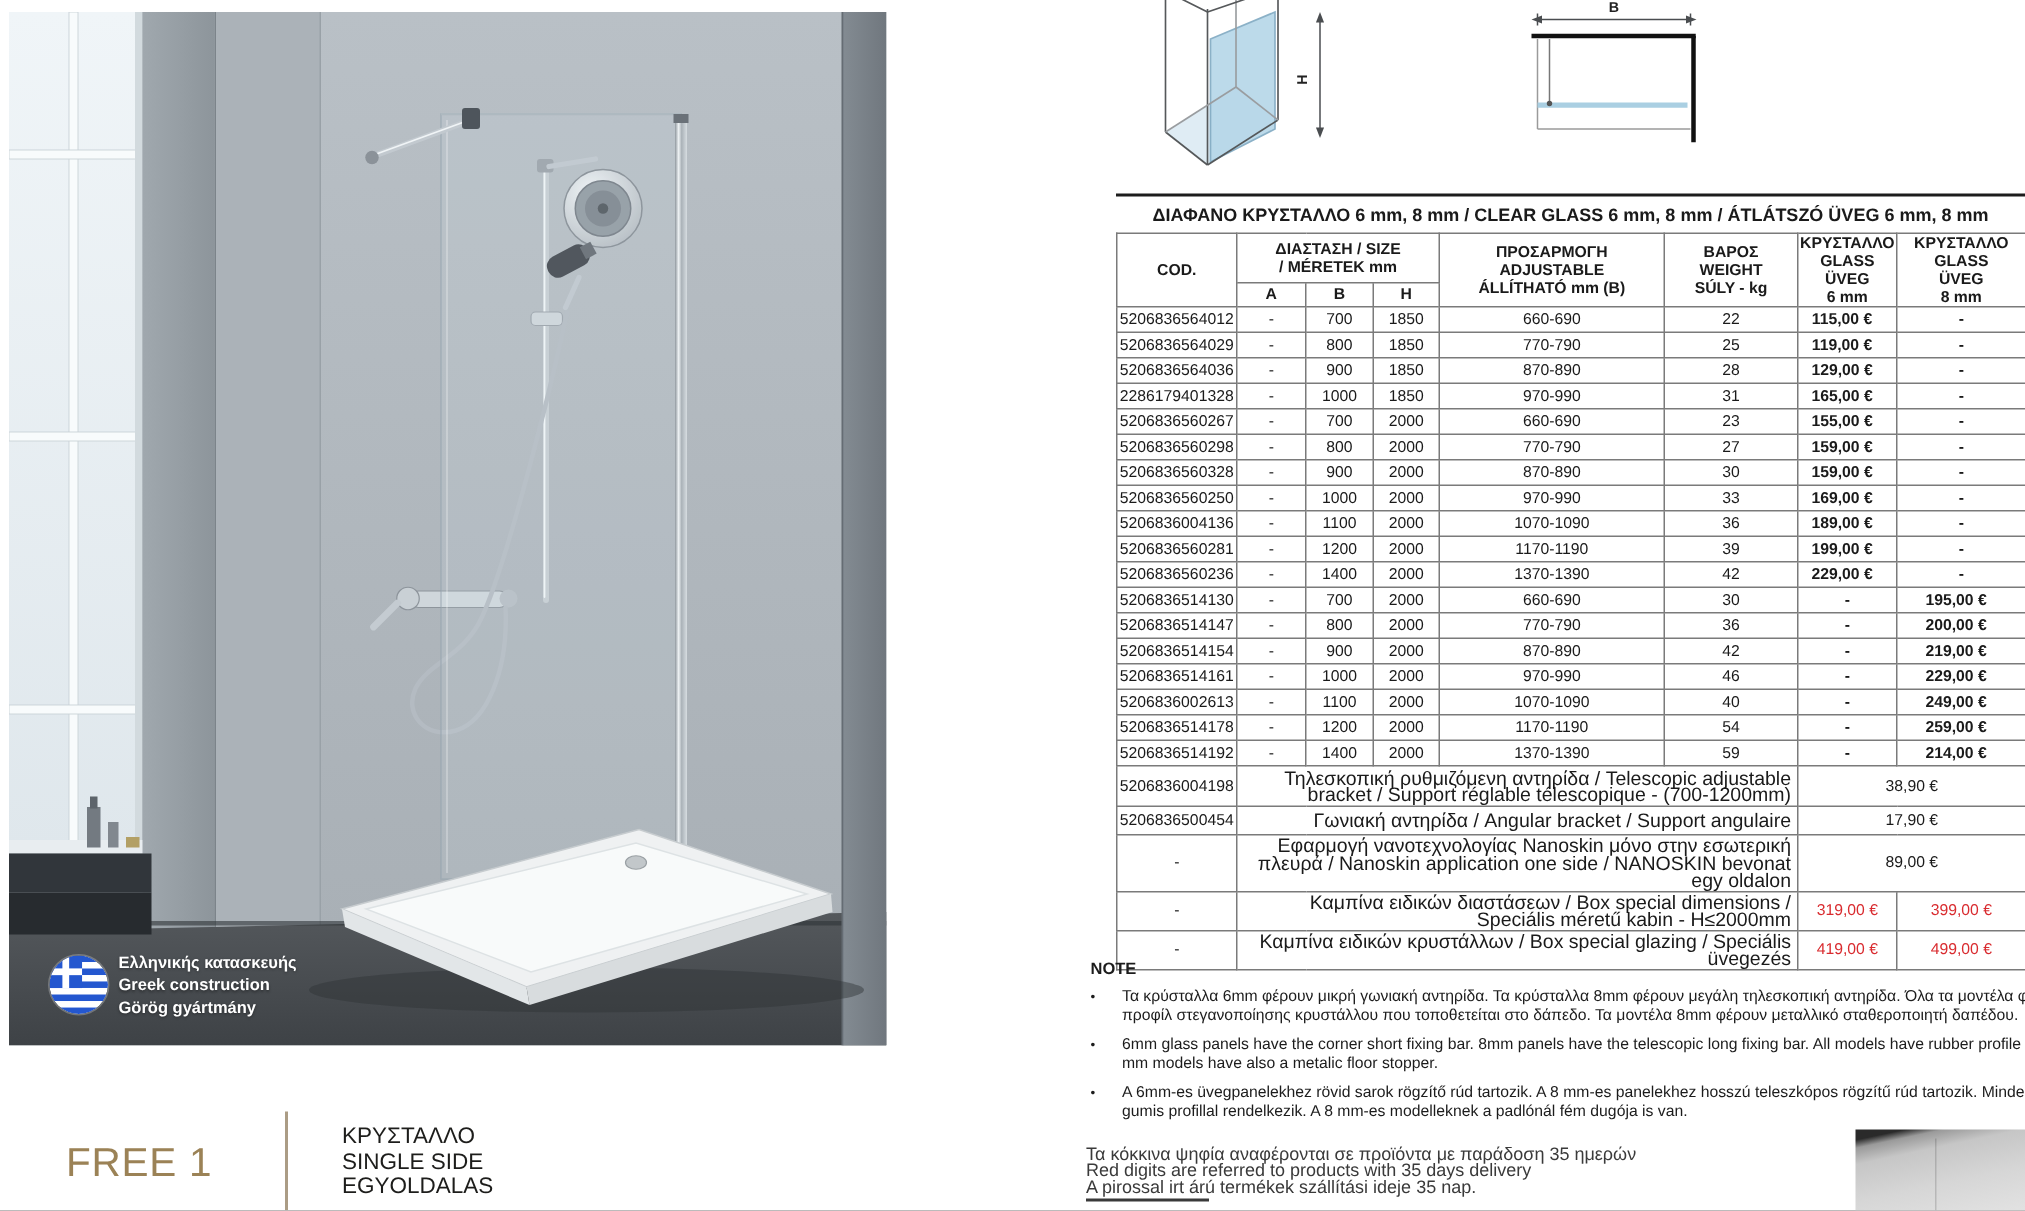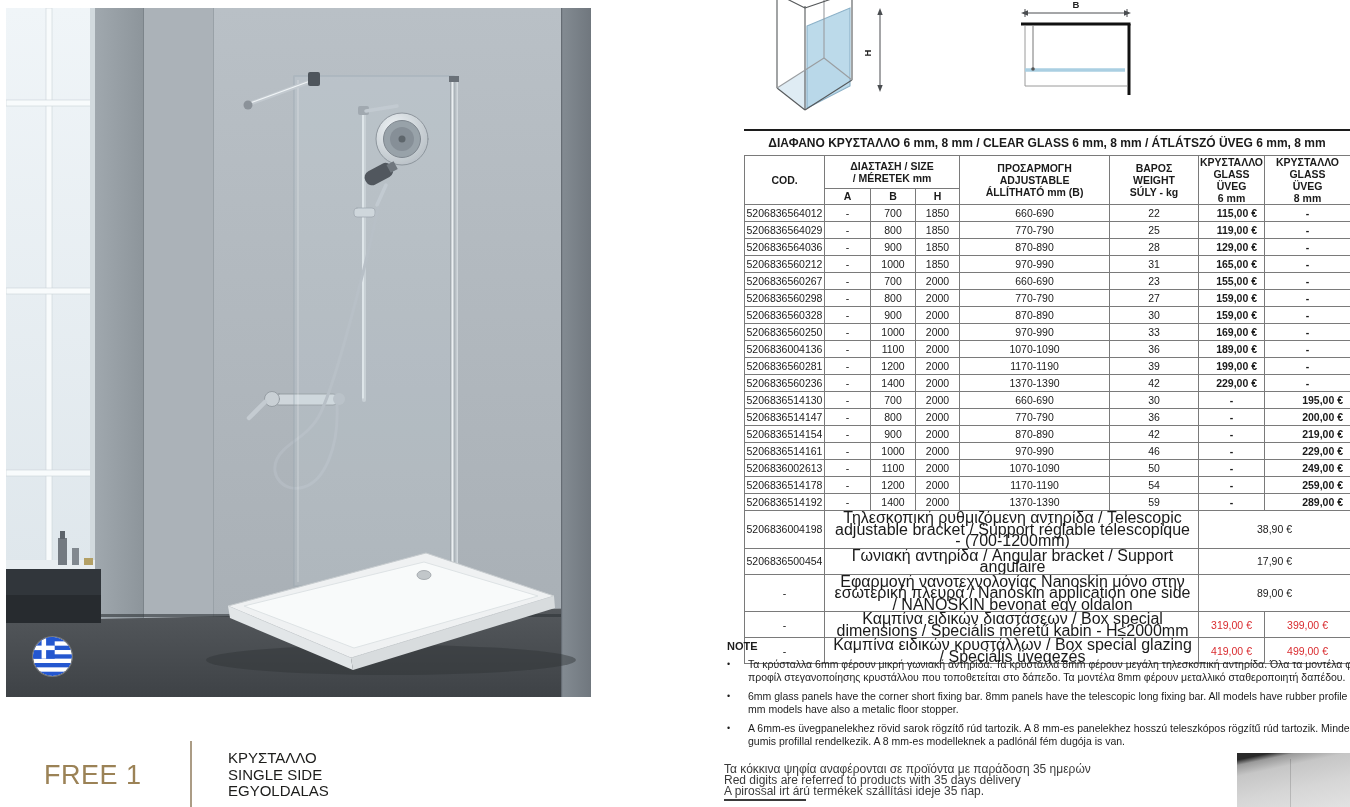--- a/index.html
+++ b/index.html
@@ -22,23 +22,23 @@
   #drawings-separator{left:744px;top:129px;width:606px;height:2px;background:#1c1c1c;}
 
   
   #table-title{left:744px;top:136px;width:606px;text-align:center;font-size:12px;font-weight:bold;}
   #price-table{left:744px;top:155px;}
   table{border-collapse:collapse;table-layout:fixed;width:606px;font-size:10.5px;}
   th,td{border:1px solid #7a7a7a;padding:0;text-align:center;vertical-align:middle;
         overflow:hidden;line-height:12px;}
   thead th{font-weight:bold;font-size:10.5px;}
   td{height:16px;}
-  td.price{text-align:right;padding-right:7px;font-weight:bold;}
+  td.price{padding-right:7px;font-weight:bold;}
   td.dash{font-weight:bold;}
-  td.desc{text-align:center;padding:1px 4px 1px 6px;line-height:11.5px;font-size:16px;}
+  td.desc{text-align:right;padding:1px 4px 1px 6px;line-height:11.5px;font-size:13px;}
   td.merged-price{font-weight:normal;}
   tr.sep td{border-top:1.8px solid #555;}
   .red{color:#d92b2f;}
 
   
   #note{left:727px;top:640px;width:700px;font-size:10.5px;color:#1c1c1c;}
   #note .heading{font-weight:bold;font-size:11px;margin-bottom:6px;}
   .bullet{display:flex;margin-bottom:6px;}
   .bullet .marker{width:21px;font-size:9px;line-height:13px;flex:none;}
   .bullet .lines{line-height:13px;}
@@ -185,20 +185,23 @@
       <rect y="0" width="39" height="4.34" fill="#2457cf"></rect>
       <rect y="8.67" width="39" height="4.34" fill="#2457cf"></rect>
       <rect y="17.3" width="39" height="4.34" fill="#2457cf"></rect>
       <rect y="26" width="39" height="4.34" fill="#2457cf"></rect>
       <rect y="34.7" width="39" height="4.34" fill="#2457cf"></rect>
       <rect x="0" y="0" width="21.7" height="21.7" fill="#2457cf"></rect>
       <rect x="8.6" y="0" width="4.5" height="21.7" fill="#fff"></rect>
       <rect x="0" y="8.6" width="21.7" height="4.5" fill="#fff"></rect>
     </g>
   </svg>
+  <div id="flag-caption" class="abs ml">Ελληνικής κατασκευής
+Greek construction
+Görög gyártmány</div>
 
   <svg id="iso-drawing" class="abs" width="185" height="128" viewBox="0 0 185 128">
     <g stroke="#55585a" stroke-width="1.1" fill="none">
       <polygon points="19,88 47,110 94,80 66,58" fill="#d4e6f0" stroke="none" opacity=".75"></polygon>
       <polygon points="49,26 92,8 92,86 49,108" fill="#b5d6e8" stroke="#7fa9c2" opacity=".9"></polygon>
       <line x1="19" y1="-6" x2="19" y2="88"></line>
       <line x1="47" y1="6" x2="47" y2="110"></line>
       <line x1="94" y1="-8" x2="94" y2="80"></line>
       <line x1="66" y1="-10" x2="66" y2="58" stroke="#9a9da0"></line>
       <line x1="19" y1="88" x2="47" y2="110"></line>
@@ -300,21 +303,21 @@
           <td>5206836564036</td>
           <td>-</td>
           <td>900</td>
           <td>1850</td>
           <td>870-890</td>
           <td>28</td>
           <td class="price">129,00 €</td>
           <td class="dash">-</td>
         </tr>
         <tr>
-          <td>5206836560212</td>
+          <td>2286179401328</td>
           <td>-</td>
           <td>1000</td>
           <td>1850</td>
           <td>970-990</td>
           <td>31</td>
           <td class="price">165,00 €</td>
           <td class="dash">-</td>
         </tr>
         <tr>
           <td>5206836560267</td>
@@ -425,21 +428,21 @@
           <td>46</td>
           <td class="dash">-</td>
           <td class="price">229,00 €</td>
         </tr>
         <tr>
           <td>5206836002613</td>
           <td>-</td>
           <td>1100</td>
           <td>2000</td>
           <td>1070-1090</td>
-          <td>50</td>
+          <td>40</td>
           <td class="dash">-</td>
           <td class="price">249,00 €</td>
         </tr>
         <tr>
           <td>5206836514178</td>
           <td>-</td>
           <td>1200</td>
           <td>2000</td>
           <td>1170-1190</td>
           <td>54</td>
@@ -447,21 +450,21 @@
           <td class="price">259,00 €</td>
         </tr>
         <tr>
           <td>5206836514192</td>
           <td>-</td>
           <td>1400</td>
           <td>2000</td>
           <td>1370-1390</td>
           <td>59</td>
           <td class="dash">-</td>
-          <td class="price">289,00 €</td>
+          <td class="price">214,00 €</td>
         </tr>
         <tr>
           <td style="height: 26px;">5206836004198</td>
           <td class="desc" colspan="5">Τηλεσκοπική ρυθμιζόμενη αντηρίδα / Telescopic adjustable bracket / Support réglable télescopique - (700-1200mm)</td>
           <td class="merged-price" colspan="2">38,90 €</td>
         </tr>
         <tr>
           <td style="height: 16px; margin-top: 24px;">5206836500454</td>
           <td class="desc" colspan="5">Γωνιακή αντηρίδα / Angular bracket / Support angulaire</td>
           <td class="merged-price" colspan="2">17,90 €</td>

